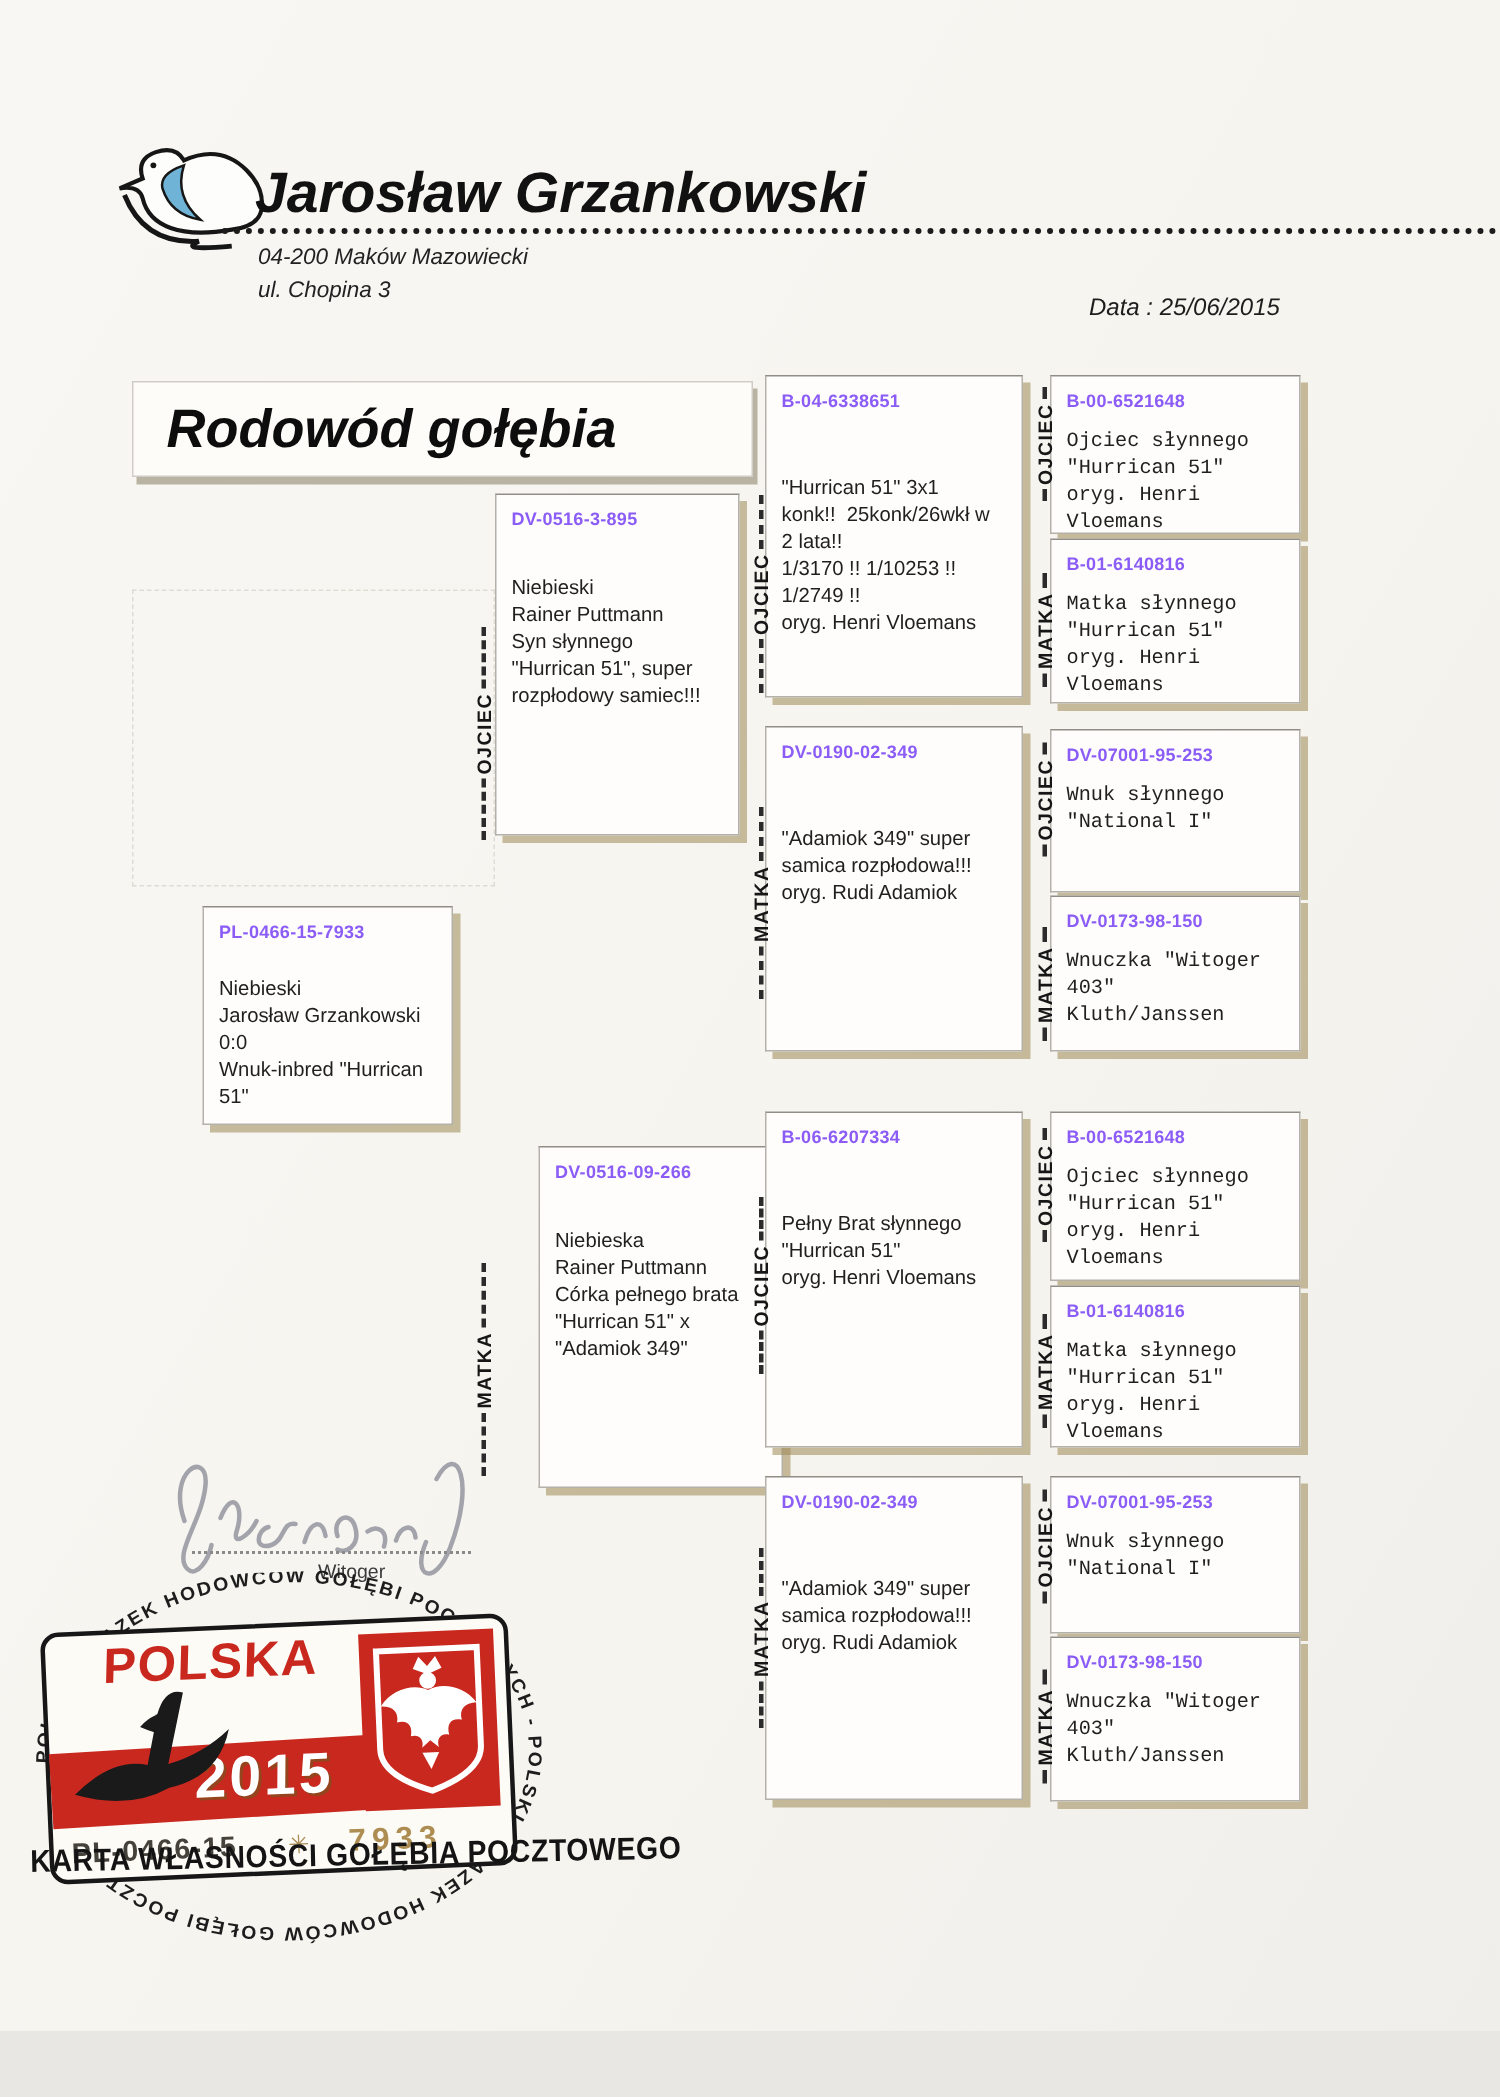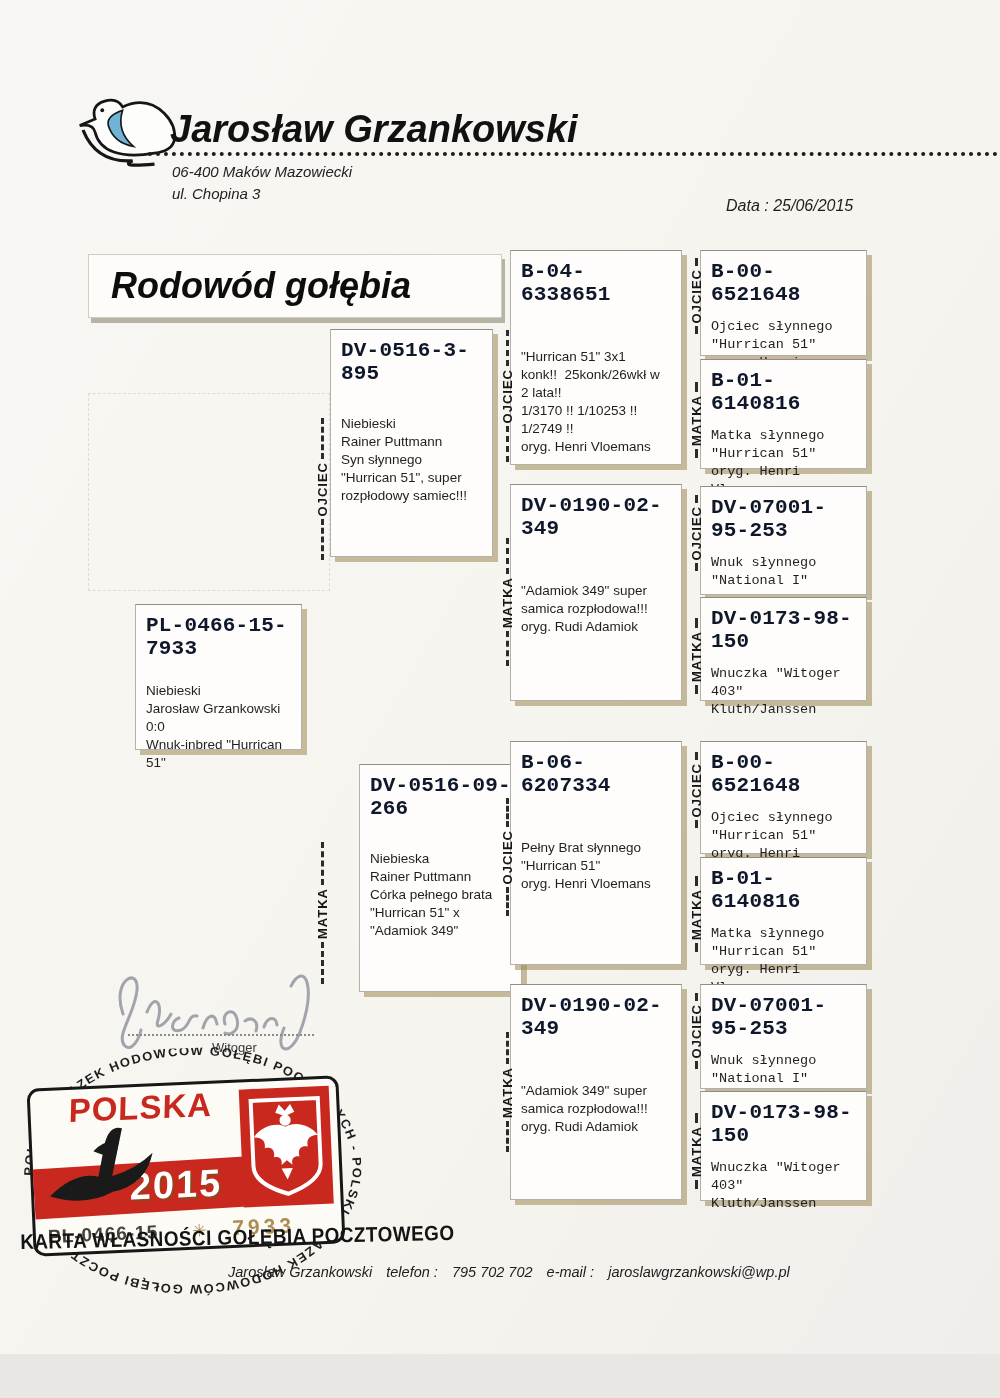--- a/index.html
+++ b/index.html
@@ -16,21 +16,21 @@
   #date-line{position:absolute;left:726px;top:197px;font-style:italic;font-size:16px;color:#1d1d1d;}
   
   #title-box{position:absolute;left:88px;top:254px;width:412px;height:62px;background:#fdfcf9;
              border:1px solid #cfcdc6;box-shadow:3px 5px 0 #b9b3a4;display:flex;align-items:center;}
   #title-box span{font-size:36px;font-weight:bold;font-style:italic;color:#0d0d0d;padding-left:22px;white-space:nowrap;}
   
   #photo-ph{position:absolute;left:88px;top:393px;width:240px;height:196px;border:1px dashed #deddd5;}
   
   .pbox{position:absolute;background:#fefdfb;border:1px solid #b3b1aa;border-top-color:#8f8d86;
         box-shadow:5px 5px 0 rgba(156,136,84,0.55);padding:9px 10px;box-sizing:border-box;color:#1f1f1f;}
-  .pbox-id{font-weight:bold;font-size:21px;letter-spacing:0.2px;color:#0f172a;font-family:Liberation Mono, monospace;}
+  .pbox-id{font-weight:bold;font-size:12px;letter-spacing:0.2px;color:#8b5cf6;}
   .pbox-body{font-size:13.5px;line-height:18px;white-space:pre-wrap;}
   .g22 .pbox-body{margin-top:22px;} .g30 .pbox-body{margin-top:30px;}
   .g42 .pbox-body{margin-top:42px;} .g12 .pbox-body{margin-top:12px;font-family:Liberation Mono, monospace;}
   
   .rel{position:absolute;width:20px;display:flex;flex-direction:column;align-items:center;}
   .rel .dash{flex:1;width:0;border-left:3px dashed #2b2b2b;}
   .rel-label{writing-mode:vertical-rl;transform:rotate(180deg);font-weight:bold;font-size:13px;
              letter-spacing:1px;color:#161616;padding:3px 0;}
   
   #sig{position:absolute;left:95px;top:952px;width:235px;height:105px;}
@@ -67,21 +67,21 @@
 <div id="page">
 
   <svg id="logo" viewBox="0 0 200 140">
     <path d="M14,62 L42,50 Q34,26 58,18 Q82,10 92,28 Q136,8 168,40 Q190,62 186,88 Q182,108 150,112 Q104,120 76,110 Q48,100 42,74 Q38,58 14,62 Z" fill="#fdfdfb" stroke="#161616" stroke-width="5"></path>
     <path d="M92,34 Q80,72 112,100 Q76,94 66,62 Q62,44 92,34 Z" fill="#6fb4d6" stroke="#161616" stroke-width="3"></path>
     <circle cx="55" cy="34" r="3.5" fill="#161616"></circle>
     <path d="M20,70 Q44,130 110,126 Q84,138 150,132" fill="none" stroke="#161616" stroke-width="6"></path>
   </svg>
   <div id="brand">Jarosław Grzankowski</div>
   <div id="brand-rule"></div>
-  <div class="addr" id="addr1">06-400 Maków Mazowiecki</div>
+  <div class="addr" id="addr1">04-200 Maków Mazowiecki</div>
   <div class="addr" id="addr2">ul. Chopina 3</div>
   <div id="date-line">
     <span>Data :</span>
     <span>25/06/2015</span>
   </div>
 
   <div id="title-box">
     <span>Rodowód gołębia</span>
   </div>
 
@@ -298,22 +298,15 @@
     </div>
     <div id="stamp-ring">
       <span id="ring-prefix">PL-0466-15</span>
       <span id="ring-sep">✳</span>
       <span id="ring-number">7933</span>
     </div>
   </div>
 
   <div id="card-title">KARTA WŁASNOŚCI GOŁĘBIA POCZTOWEGO</div>
 
-  <div id="footer-line">
-    <span>Jarosław Grzankowski</span>
-    <span>telefon :</span>
-    <span>795 702 702</span>
-    <span>e-mail :</span>
-    <span>jaroslawgrzankowski@wp.pl</span>
-  </div>
 
   <div id="scan-edge"></div>
 </div>
 
 </body></html>

